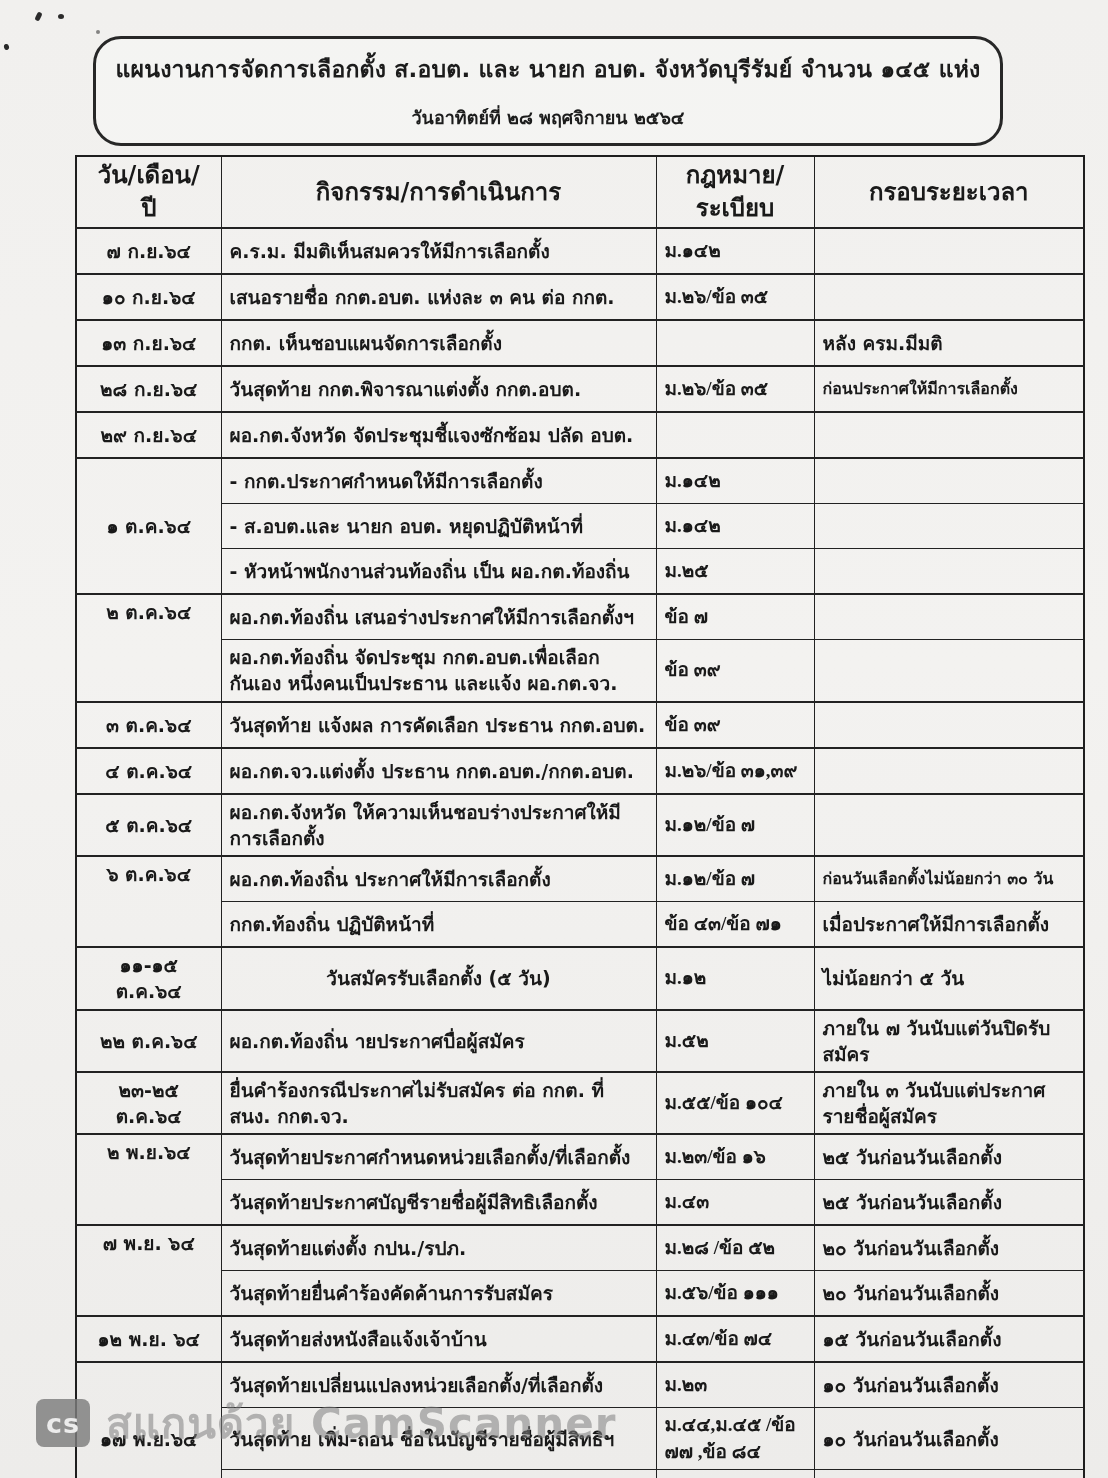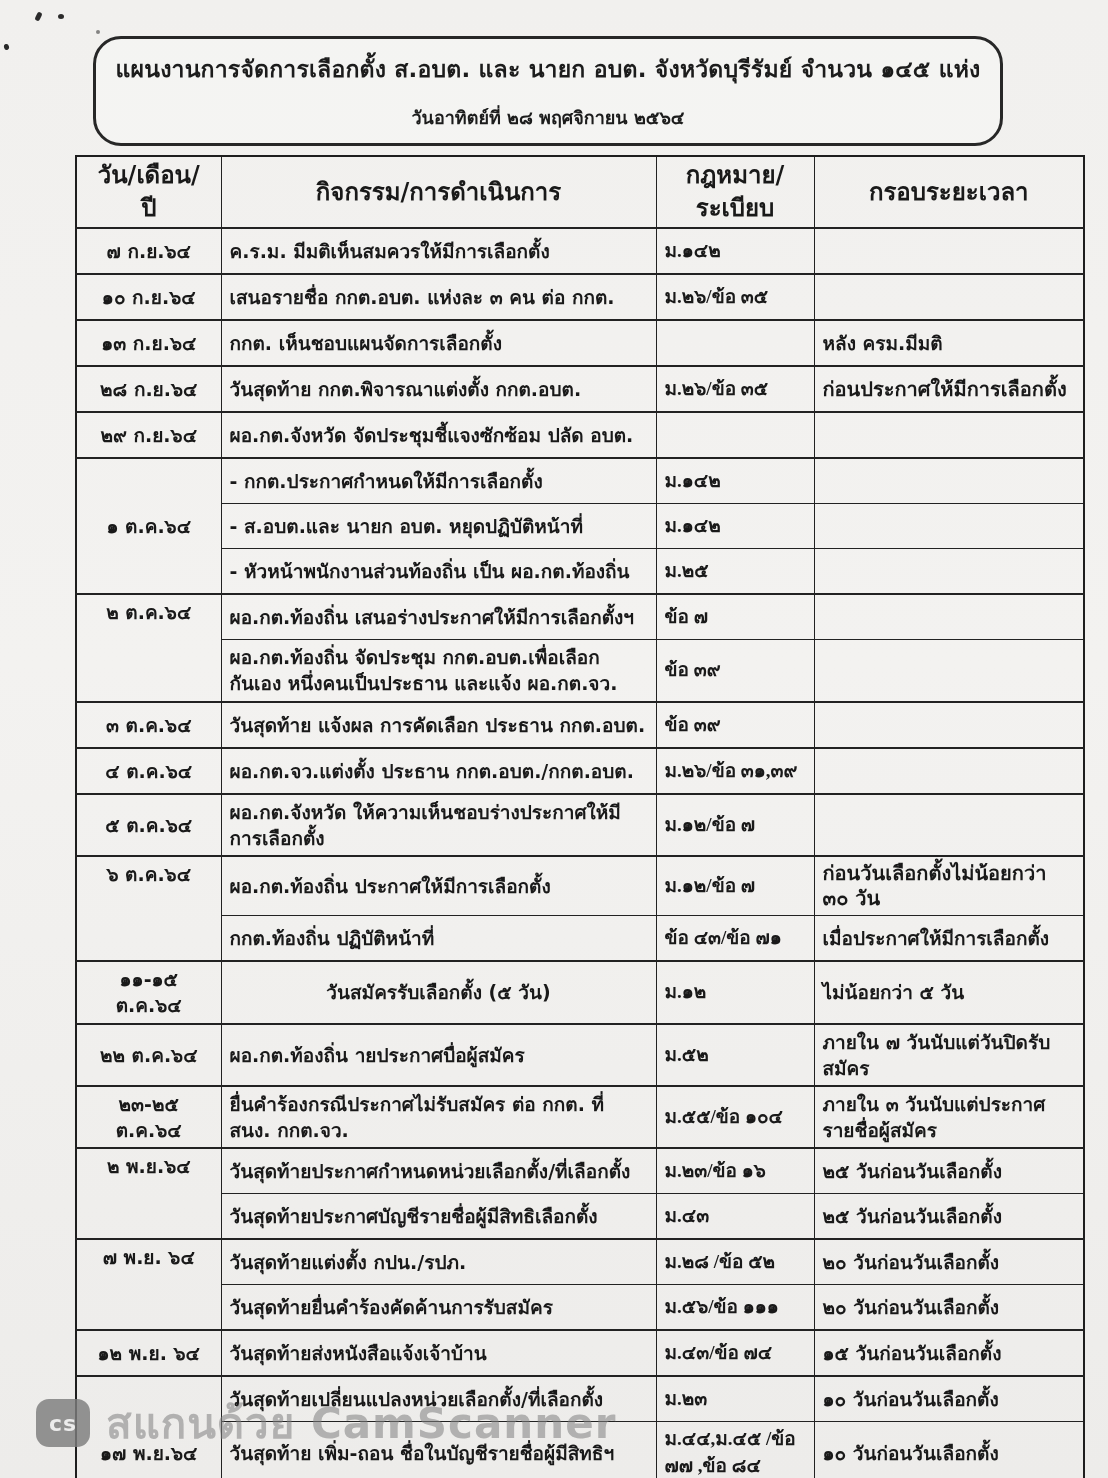--- a/index.html
+++ b/index.html
@@ -46,31 +46,31 @@
     font-size:24px;height:40px;text-align:center;vertical-align:middle;padding:2px 20px;
   }
   table.sched td{font-size:19px;height:36px;vertical-align:middle;}
   tr.group-start td{border-top-width:2.4px;}
   .c-date{text-align:center;padding:4px 2px;}
   .c-date.top{vertical-align:top;}
   .c-act{text-align:left;padding-left:12px;}
   .c-act.center{text-align:center;}
   .c-law{text-align:left;padding:4px 4px;font-family:Liberation Serif, serif;}
   .c-tf{padding:4px 5px;}
-  .c-tf.small{font-size:20px;line-height:1.25;}
+  .c-tf.small{font-size:16px;line-height:1.25;}
 
   .watermark{
     position:absolute;left:36px;top:1390px;z-index:6;
     display:flex;align-items:center;gap:16px;
     pointer-events:none;
   }
   .cs-logo{
-    width:54px;height:48px;border-radius:13px;
+    width:54px;height:48px;border-radius:8px;
     background:rgba(125,125,125,0.82);
-    color:#ececec;font-size:22px;font-weight:bold;
+    color:#ececec;font-size:27px;font-weight:bold;
     display:flex;align-items:center;justify-content:center;
     text-transform:lowercase;letter-spacing:1px;
   }
   .wm-text{
     font-size:42px;font-weight:bold;color:rgba(128,128,128,0.55);
     letter-spacing:1px;white-space:nowrap;
   }
 </style>
 </head>
 <body>

